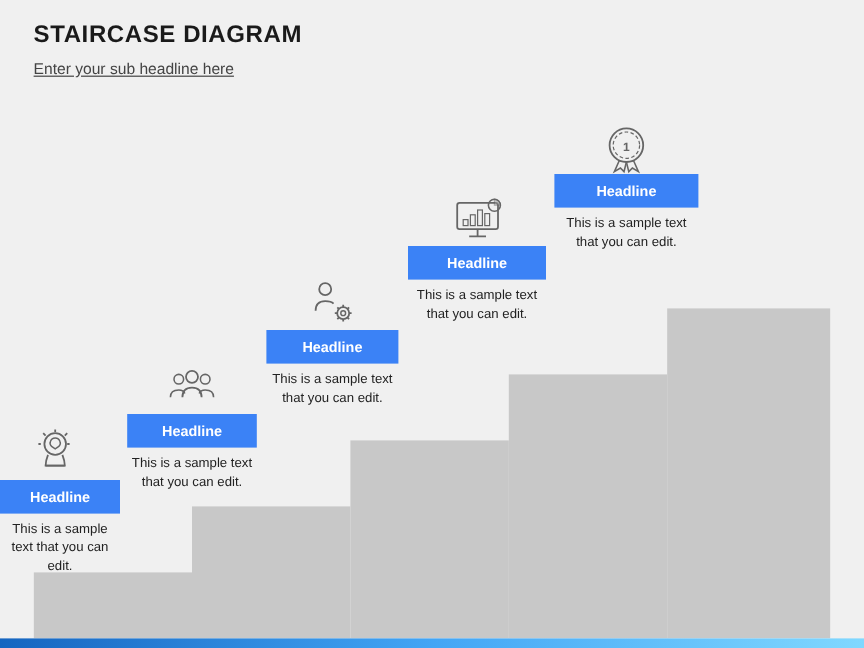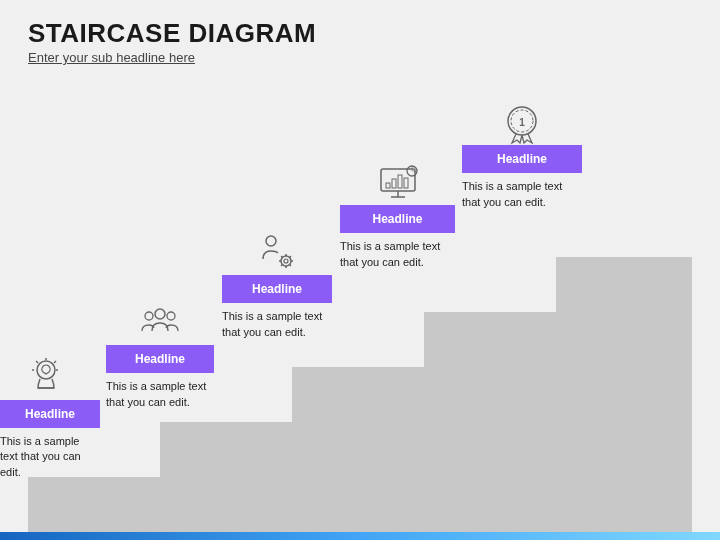--- a/index.html
+++ b/index.html
@@ -9,21 +9,21 @@
       background: #f0f0f0;
       font-family: 'Segoe UI', Arial, sans-serif;
       overflow: hidden;
       position: relative;
     }
 
     .page-title {
       position: absolute;
       top: 18px;
       left: 28px;
-      font-size: 26px;
+      font-size: 20px;
       font-weight: 800;
       color: #1a1a1a;
       letter-spacing: 0.5px;
     }
 
     .page-subtitle {
       position: absolute;
       top: 50px;
       left: 28px;
       font-size: 13px;
@@ -43,37 +43,37 @@
 
     
     .step-wrapper {
       position: absolute;
       display: flex;
       flex-direction: column;
       align-items: center;
     }
 
     .step-box {
-      background: #8b5cf6;
+      background: #3b82f6;
       color: white;
       font-weight: 700;
       font-size: 12px;
       padding: 6px 10px;
       text-align: center;
       width: 100%;
       min-height: 28px;
       display: flex;
       align-items: center;
       justify-content: center;
     }
 
     .step-text {
       font-size: 11px;
       color: #222;
-      text-align: left;
+      text-align: center;
       margin-top: 6px;
       line-height: 1.4;
     }
 
     
     .icon-svg {
       width: 44px;
       height: 44px;
     }
 

